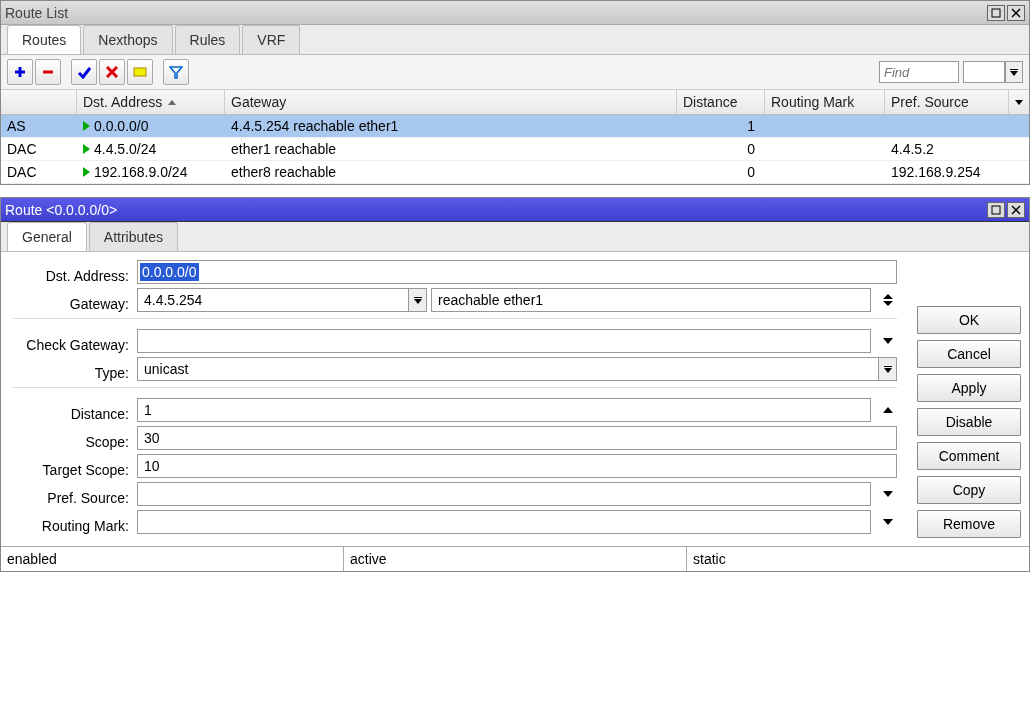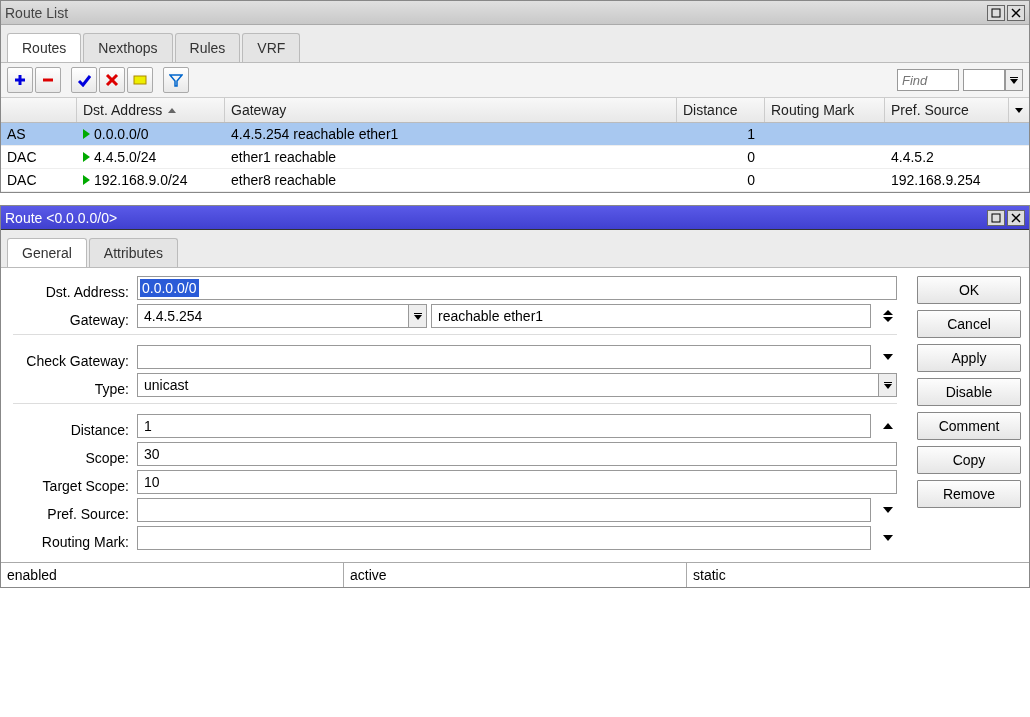--- a/index.html
+++ b/index.html
@@ -6,30 +6,30 @@
 body { background: #fff; font-size: 13px; color: #000; }
 
 .window { border: 1px solid #888; position: relative; }
 .titlebar { display: flex; align-items: center; justify-content: space-between; padding: 2px 4px; font-size: 14px; height: 24px; }
 .titlebar.grey { background: linear-gradient(#e0e0e0,#c8c8c8); color: #444; border-bottom: 1px solid #aaa; }
 .titlebar.blue { background: #4a4ae0; background: linear-gradient(#5a5ae8,#4040d0); color: #fff; border-bottom: 1px solid #333; text-align: center; }
 .winbtns { display: flex; gap: 2px; }
 .winbtn { width: 18px; height: 16px; background: #ddd; border: 1px solid #666; display: flex; align-items: center; justify-content: center; font-size: 11px; cursor: pointer; }
 .winbtn svg { width: 10px; height: 10px; }
 
-.tabs { display: flex; background: #ececec; padding: 8px 6px 0 6px; border-bottom: 1px solid #bbb; }
+.tabs { display: flex; background: #ececec; padding: 0 6px 0 6px; border-bottom: 1px solid #bbb; }
 .tab { padding: 6px 14px; border: 1px solid #bbb; border-bottom: none; background: #e4e4e4; margin-right: 2px; cursor: pointer; border-radius: 3px 3px 0 0; font-size: 14px; color: #333; }
 .tab.active { background: #fff; }
 
 .toolbar { display: flex; align-items: center; padding: 4px 6px; background: #f4f4f4; border-bottom: 1px solid #ccc; gap: 2px; }
 .tbtn { width: 26px; height: 26px; display: flex; align-items: center; justify-content: center; border: 1px solid #aaa; background: linear-gradient(#fff,#e8e8e8); cursor: pointer; border-radius: 2px; }
 .tbtn svg { width: 14px; height: 14px; }
 .tsep { width: 6px; }
 .tool-right { margin-left: auto; display: flex; gap: 4px; align-items: center; }
-.findbox { width: 62px; height: 22px; border: 1px solid #999; padding: 0 4px; font-style: italic; color: #888; font-size: 13px; }
+.findbox { width: 80px; height: 22px; border: 1px solid #999; padding: 0 4px; font-style: italic; color: #888; font-size: 13px; }
 .filterbox { width: 40px; height: 22px; border: 1px solid #999; padding: 0 20px; font-size: 13px; background: #fff; }
 
 .table-head { display: flex; background: linear-gradient(#f8f8f8,#e8e8e8); border-bottom: 1px solid #bbb; }
 .th { padding: 4px 6px; border-right: 1px solid #ccc; font-size: 14px; color: #222; display: flex; align-items: center; }
 .th.sort::after { content: ''; display: inline-block; margin-left: 6px; border-left: 4px solid transparent; border-right: 4px solid transparent; border-bottom: 5px solid #666; }
 .th:last-child { border-right: none; }
 .th-menu { width: 20px; display: flex; align-items: center; justify-content: center; cursor: pointer; }
 
 .col-flags { width: 76px; }
 .col-dst { width: 148px; }
@@ -41,21 +41,21 @@
 .row { display: flex; border-bottom: 1px solid #eee; font-size: 14px; }
 .row.sel { background: #a8c8f0; }
 .cell { padding: 3px 6px; display: flex; align-items: center; }
 .dist-cell { justify-content: flex-end; padding-right: 10px; }
 .flag-icon { display: inline-block; width: 0; height: 0; border-top: 5px solid transparent; border-bottom: 5px solid transparent; border-left: 7px solid #0a0; margin-right: 4px; }
 
 .sub-window { margin-top: 12px; }
 
 .detail-body { display: flex; padding: 0; background: #fff; }
 .form-area { flex: 1; padding: 8px 12px; }
-.btn-col { width: 120px; padding: 8px; display: flex; flex-direction: column; gap: 6px; }
+.btn-col { width: 120px; padding: 8px; display: flex; flex-direction: column; gap: 6px; justify-content: flex-end; }
 .bigbtn { height: 28px; border: 1px solid #888; background: linear-gradient(#fdfdfd,#e6e6e6); cursor: pointer; font-size: 14px; border-radius: 1px; }
 
 .form-row { display: flex; align-items: flex-end; margin-bottom: 4px; }
 .form-label { width: 124px; text-align: right; padding-right: 8px; font-size: 14px; }
 .form-field { flex: 1; display: flex; align-items: center; gap: 4px; }
 .txt { flex: 1; height: 24px; border: 1px solid #999; padding: 0 6px; font-size: 14px; background: #fff; }
 .txt.sel-text { background: #fff; }
 .txt.sel-text .hl { background: #2a5bd7; color: #fff; }
 .small-combo { width: 290px; }
 .dd-btn { width: 18px; height: 24px; border: 1px solid #999; border-left: none; background: #eee; display: flex; align-items: center; justify-content: center; cursor: pointer; }

